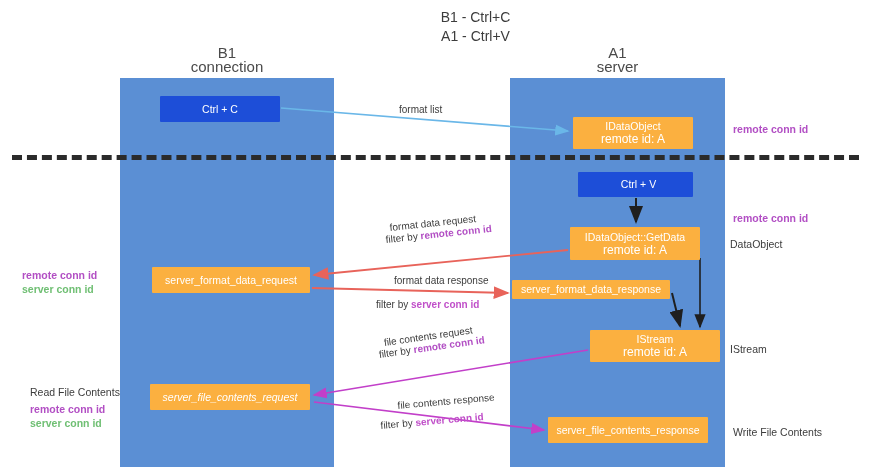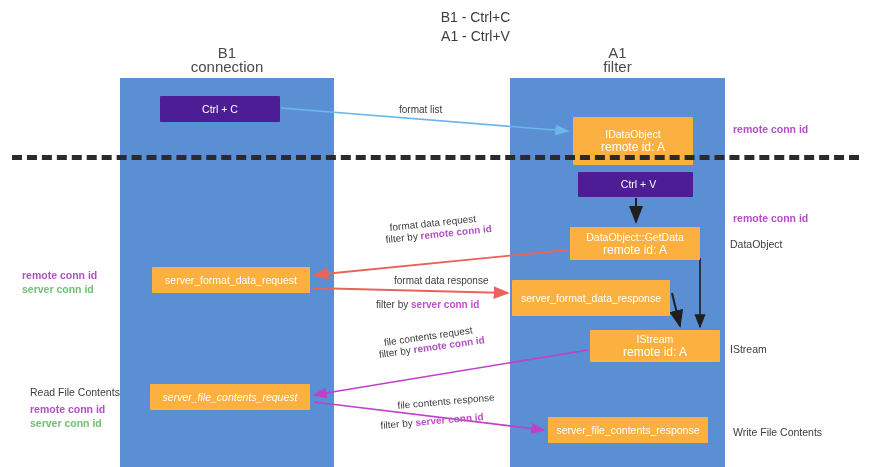--- a/index.html
+++ b/index.html
@@ -59,30 +59,30 @@
     flex-direction: column;
     align-items: center;
     justify-content: center;
     color: #ffffff;
     font-size: 10.5px;
     line-height: 13px;
     text-align: center;
     border-radius: 1px;
     z-index: 4;
   }
-  .node.green { background: #4c1d95; }
+  .node.green { background: #1d4ed8; }
   .node.orange { background: #fbb040; }
   .node .l2 { font-size: 12px; }
 
   #n-ctrlc   { left: 160px; top: 96px;  width: 120px; height: 26px; }
-  #n-idataobj{ left: 573px; top: 117px; width: 120px; height: 48px; }
+  #n-idataobj{ left: 573px; top: 117px; width: 120px; height: 32px; }
   #n-ctrlv   { left: 578px; top: 172px; width: 115px; height: 25px; padding-left: 6px; }
   #n-getdata { left: 570px; top: 227px; width: 130px; height: 33px; }
   #n-sfdreq  { left: 152px; top: 267px; width: 158px; height: 26px; text-align: center; }
-  #n-sfdres  { left: 512px; top: 280px; width: 158px; height: 36px; }
+  #n-sfdres  { left: 512px; top: 280px; width: 158px; height: 19px; }
   #n-istream { left: 590px; top: 330px; width: 130px; height: 32px; }
   #n-sfcreq  { left: 150px; top: 384px; width: 160px; height: 26px; font-style: italic; }
   #n-sfcres  { left: 548px; top: 417px; width: 160px; height: 26px; }
 
   
   #divider {
     position: absolute;
     left: 12px;
     top: 155px;
     width: 847px;
@@ -153,21 +153,21 @@
     <span>B1 - Ctrl+C</span>
     <span>A1 - Ctrl+V</span>
   </div>
 
   <div id="header-b1" class="col-header">
     <div>B1</div>
     <div>connection</div>
   </div>
   <div id="header-a1" class="col-header">
     <div>A1</div>
-    <div>filter</div>
+    <div>server</div>
   </div>
 
   <div id="band-b1" class="band"></div>
   <div id="band-a1" class="band"></div>
 
   <svg id="edges" viewBox="0 0 871 467">
     <defs>
       <marker id="ah-blue" markerWidth="9" markerHeight="7" refX="8" refY="3.5" orient="auto">
         <path d="M0,0 L9,3.5 L0,7 z" fill="#6ab7e8"></path>
       </marker>
@@ -208,21 +208,21 @@
   <div id="n-idataobj" class="node orange">
     <div>IDataObject</div>
     <div class="l2">remote id: A</div>
   </div>
 
   <div id="n-ctrlv" class="node green">
     <div>Ctrl + V</div>
   </div>
 
   <div id="n-getdata" class="node orange">
-    <div>DataObject::GetData</div>
+    <div>IDataObject::GetData</div>
     <div class="l2">remote id: A</div>
   </div>
 
   <div id="n-sfdreq" class="node orange">
     <div>server_format_data_request</div>
   </div>
 
   <div id="n-sfdres" class="node orange">
     <div>server_format_data_response</div>
   </div>

